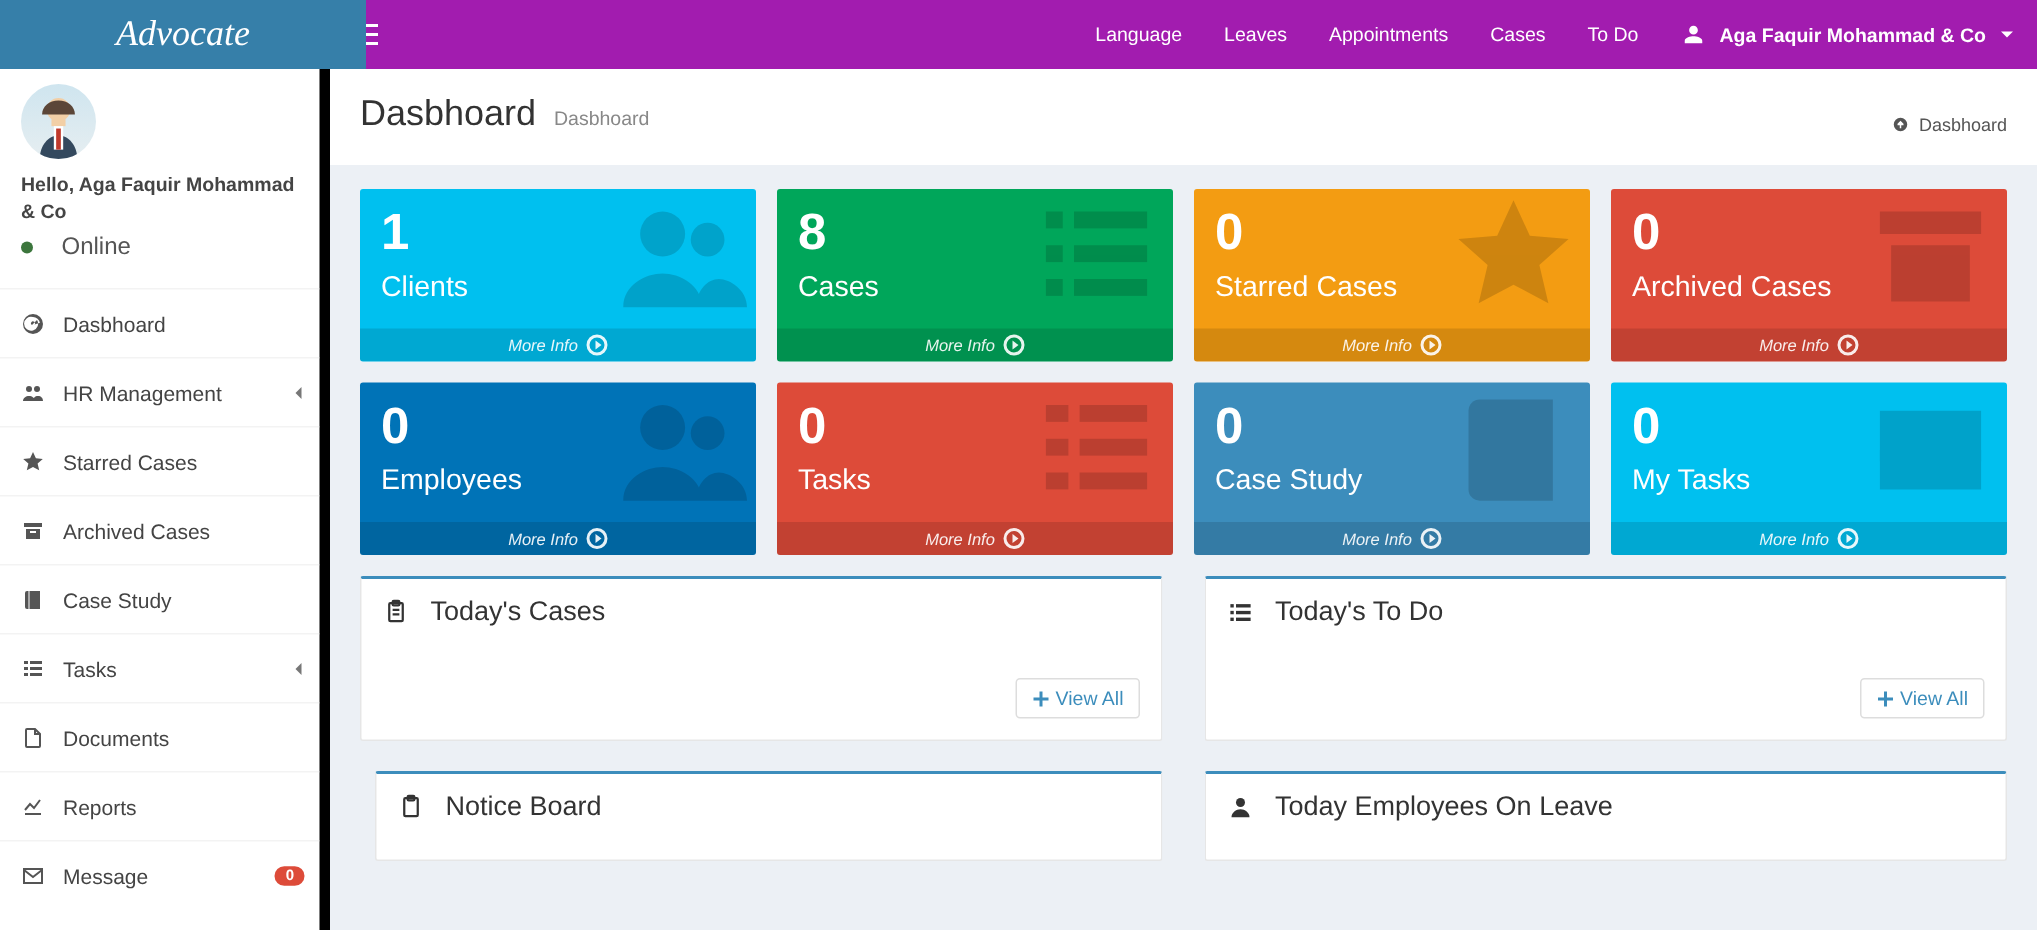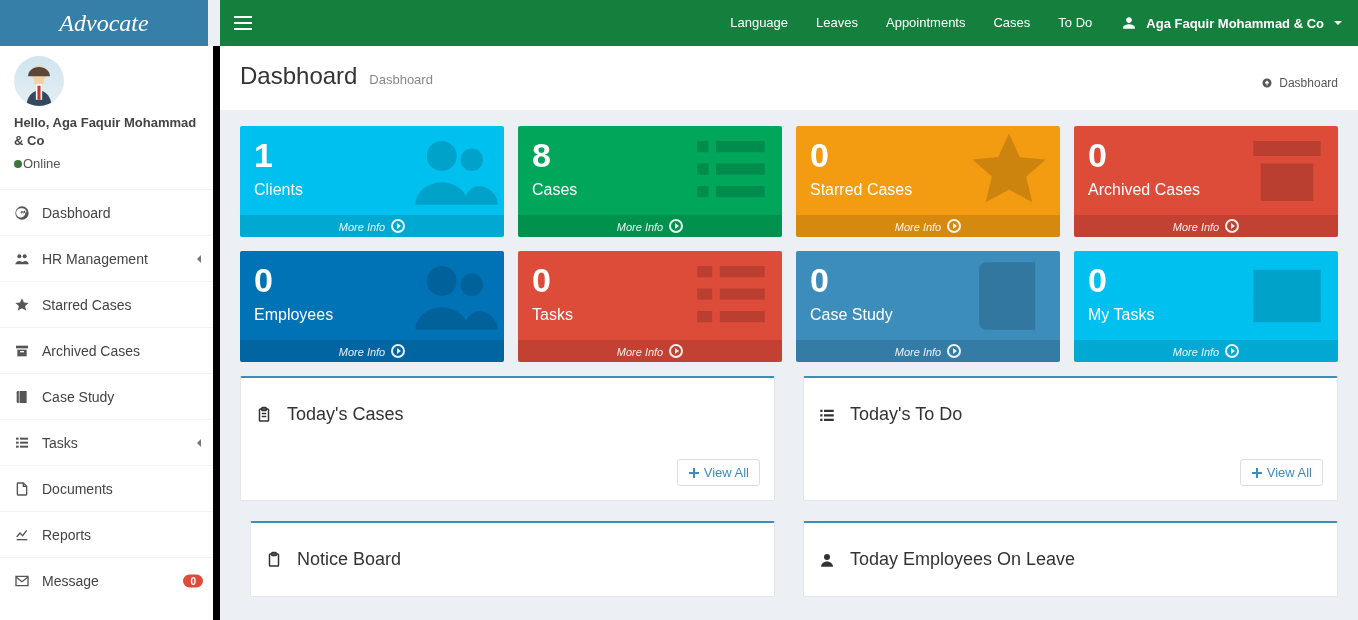--- a/index.html
+++ b/index.html
@@ -10,36 +10,36 @@
     width: 1358px;
     height: 620px;
     overflow: hidden;
     font-size: 14px;
   }
 
   
   .brand-bar {
     position: fixed;
     top: 0; left: 0;
-    width: 208px; height: 46px;
+    width: 244px; height: 46px;
     background: #367fa9;
     color: #fff;
     font-family: "Brush Script MT", cursive;
     font-style: italic;
     font-size: 24px;
     display: flex; align-items: center; justify-content: center;
     z-index: 30;
   }
 
   
   .topnav {
     position: fixed;
     top: 0; left: 220px; right: 0;
     height: 46px;
-    background: #15803d;
+    background: #a21caf;
     color: #fff;
     display: flex; align-items: flex-start;
     z-index: 25;
   }
   .hamburger {
     width: 46px; height: 46px;
     display: flex; flex-direction: column; justify-content: center; align-items: center;
     gap: 4px; cursor: pointer;
   }
   .hamburger span { width: 18px; height: 2px; background: #fff; }
@@ -70,21 +70,21 @@
     overflow: hidden;
   }
   .user-panel { padding: 10px 10px 10px 14px; display: flex; flex-direction: column; }
   .avatar {
     width: 50px; height: 50px; border-radius: 50%; overflow: hidden;
     background: linear-gradient(#cfe5ef,#e6eef1);
     position: relative; margin-bottom: 8px;
   }
   .avatar svg { width: 100%; height: 100%; }
   .user-panel .greeting { font-weight: 700; color: #444; font-size: 13px; line-height: 1.4; }
-  .online { display:flex; align-items:center; gap:1px; margin-top:6px; color:#555; font-size:13px; }
+  .online { display:flex; align-items:center; gap:19px; margin-top:6px; color:#555; font-size:16px; }
   .online-dot { width:8px;height:8px;border-radius:50%; background:#3c763d; }
 
   .sidemenu { margin-top: 8px; display:flex; flex-direction:column; }
   .sidemenu .item {
     display:flex; align-items:center; gap:12px;
     padding: 0 14px;
     height: 46px;
     color:#444; cursor:pointer;
     border-top:1px solid #f3f3f3;
     position: relative;
@@ -129,21 +129,21 @@
   }
   .small-box {
     border-radius: 2px;
     position: relative;
     color:#fff;
     overflow:hidden;
     display:flex; flex-direction:column;
   }
   .small-box .inner { padding: 10px 14px 16px; }
   .small-box h3 { font-size: 34px; font-weight: 800; margin-bottom: 6px; }
-  .small-box p { font-size: 16px; }
+  .small-box p { font-size: 19px; }
   .small-box .bgicon {
     position:absolute; right:6px; top:0px; width:90px; height:90px;
     opacity:.15; color:#000;
   }
   .small-box .footer {
     background: rgba(0,0,0,.12);
     text-align:center; padding:4px 0;
     font-size:11px; color:rgba(255,255,255,.9);
     cursor:pointer;
     display:flex; align-items:flex-end; justify-content:center; gap:6px;font-style:italic;
@@ -175,21 +175,21 @@
   .panel {
     background:#fff;
     border:1px solid #e6e6e6;
     border-top:2px solid #3c8dbc;
     border-radius:2px;
     min-height: 110px;
     display:flex; flex-direction:column;
   }
   .panel .phead {
     display:flex; align-items:center; gap:14px;
-    padding:26px 14px;
+    padding:11px 14px;
     font-size:18px;
     color:#333;
   }
   .panel .phead svg { width:18px;height:18px;color:#333; }
   .panel .pbody {
     flex:1;
     display:flex; justify-content:flex-end; align-items:flex-end;
     padding: 8px 14px 14px;
   }
   .viewall-btn {

